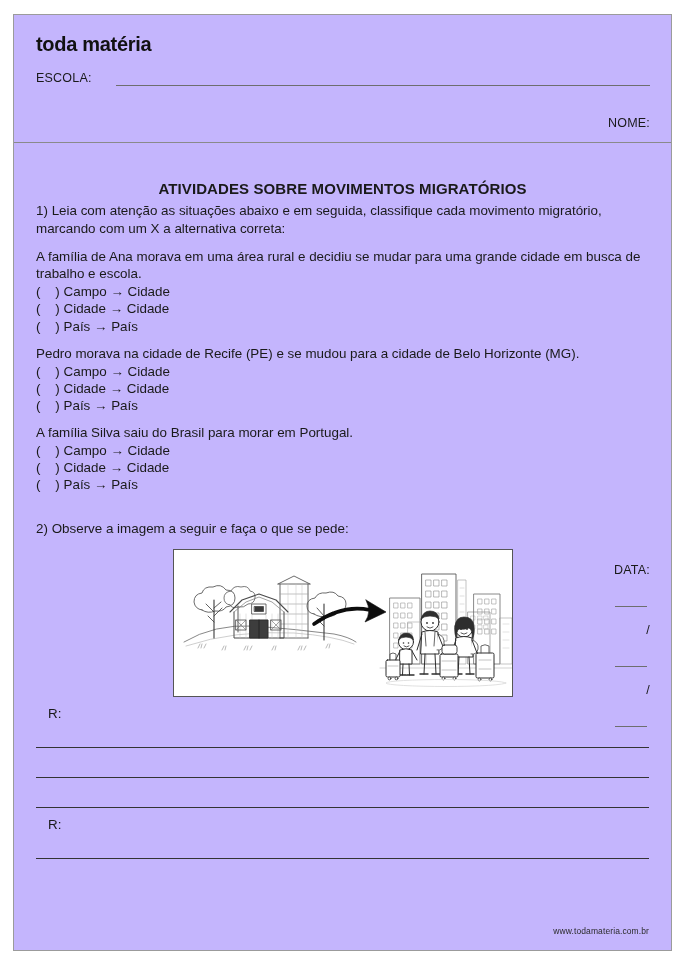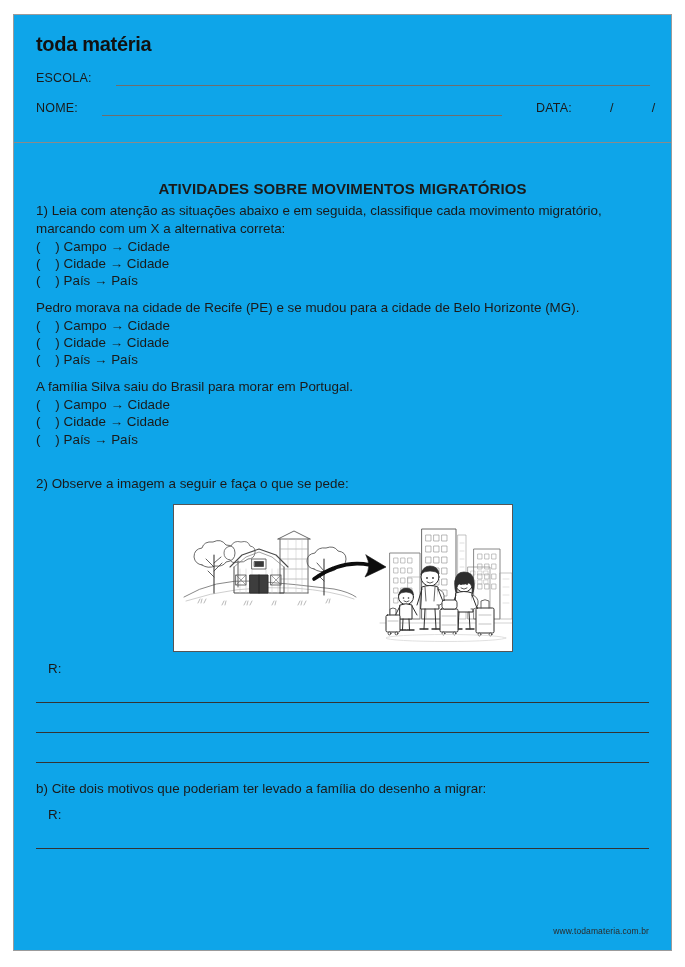--- a/index.html
+++ b/index.html
@@ -8,21 +8,21 @@
     background: #ffffff;
     font-family: "Liberation Sans", sans-serif;
     color: #1a1a1a;
     overflow: hidden;
   }
   .page {
     position: absolute;
     left: 13px; top: 14px;
     width: 659px; height: 937px;
     border: 1px solid #9b9b9b;
-    background: #0ea5e9;
+    background: #c4b5fd;
   }
 
   
   .header {
     position: relative;
     height: 128px;
     border-bottom: 1.5px solid #8a8a8a;
   }
   .logo {
     position: absolute;
@@ -36,21 +36,21 @@
     position: absolute;
     left: 22px;
     display: flex;
     align-items: flex-end;
     font-size: 12.5px;
     color: #1a1a1a;
     letter-spacing: 0.2px;
     gap: 16px;
   }
   .field-row.escola { top: 56px; width: 614px; }
-  .field-row.nome   { top: 86px; width: 614px; }
+  .field-row.nome   { top: 101px; width: 614px; flex-direction: column; }
   .field-label { white-space: nowrap; padding-bottom: 1px; }
   .field-line {
     flex: 1 1 auto;
     border-bottom: 1.2px solid #6e6e6e;
     height: 13px;
     margin-left: 8px;
   }
   .nome-line { flex: 0 0 400px; }
   .data-label { margin-left: 18px; white-space: nowrap; padding-bottom: 1px; }
   .data-slot {
@@ -150,20 +150,21 @@
       <span class="data-slot"></span>
     </div>
   </div>
 
   <div class="body">
 
     <div class="title">ATIVIDADES SOBRE MOVIMENTOS MIGRATÓRIOS</div>
 
     <div class="q-text">1) Leia com atenção as situações abaixo e em seguida, classifique cada movimento migratório, marcando com um X a alternativa correta:</div>
 
+    <div class="scenario">A família de Ana morava em uma área rural e decidiu se mudar para uma grande cidade em busca de trabalho e escola.</div>
     <div class="options">
       <div class="option">(    ) Campo → Cidade</div>
       <div class="option">(    ) Cidade → Cidade</div>
       <div class="option">(    ) País → País</div>
     </div>
 
     <div class="scenario">Pedro morava na cidade de Recife (PE) e se mudou para a cidade de Belo Horizonte (MG).</div>
     <div class="options">
       <div class="option">(    ) Campo → Cidade</div>
       <div class="option">(    ) Cidade → Cidade</div>
@@ -381,20 +382,19 @@
           </g>
         </svg>
       </div>
     </div>
 
     <div class="resp">R:</div>
     <div class="ans-line first"></div>
     <div class="ans-line gap"></div>
     <div class="ans-line gap"></div>
 
-    <div class="subq">b) Cite dois motivos que poderiam ter levado a família do desenho a migrar:</div>
     <div class="resp">R:</div>
     <div class="ans-line first"></div>
 
   </div>
 
   <div class="footer">www.todamateria.com.br</div>
 </div>
 
 </body></html>

